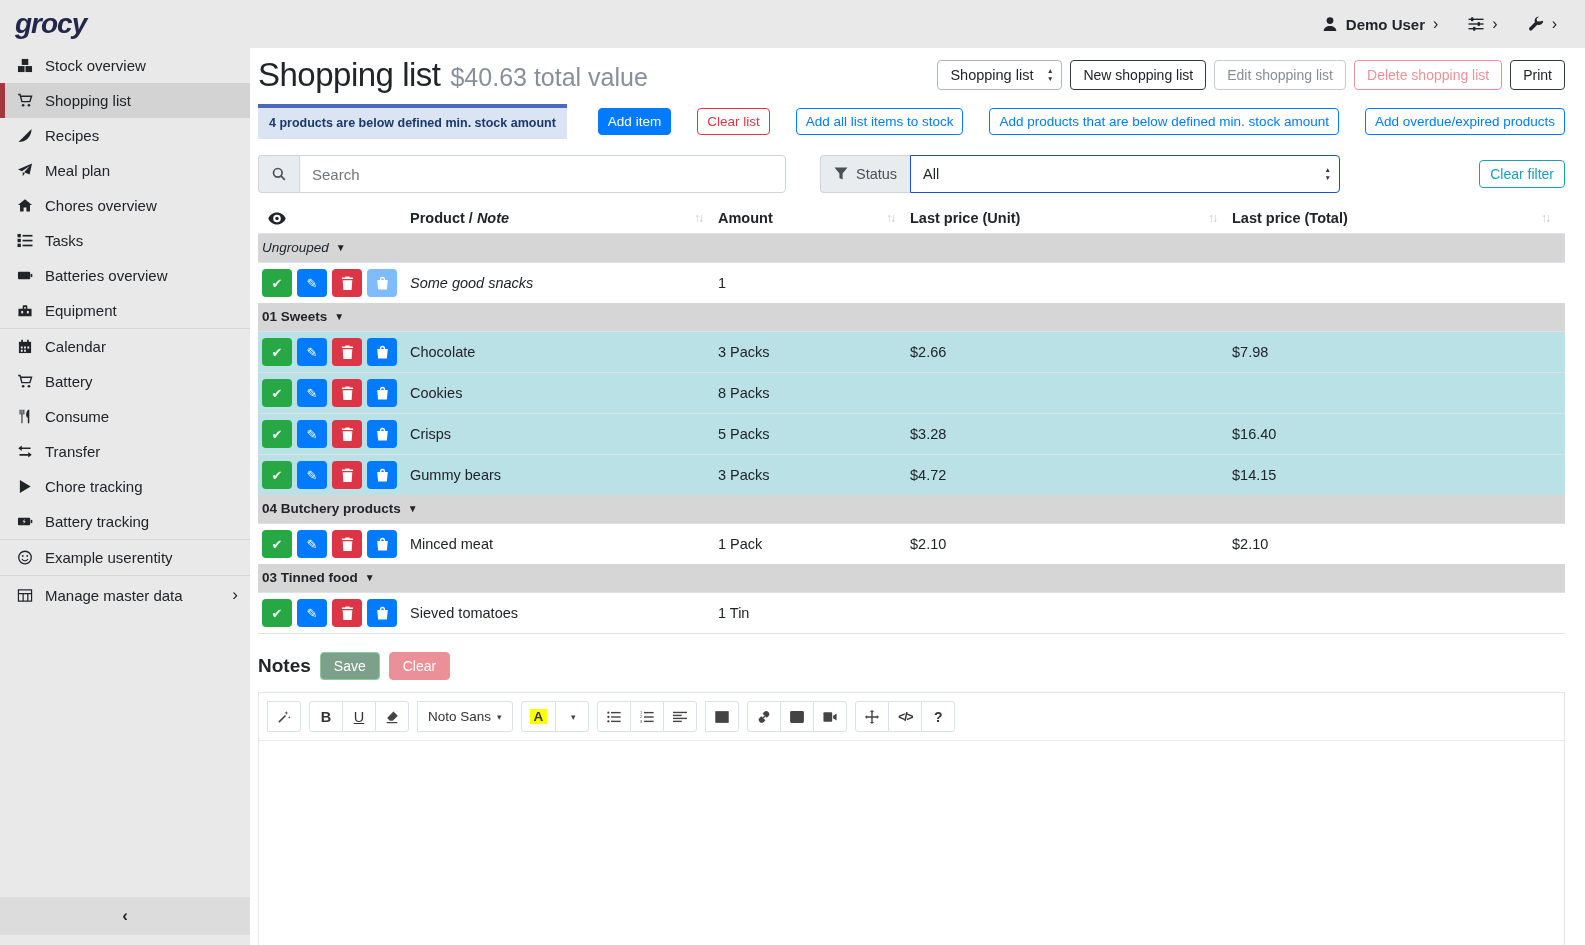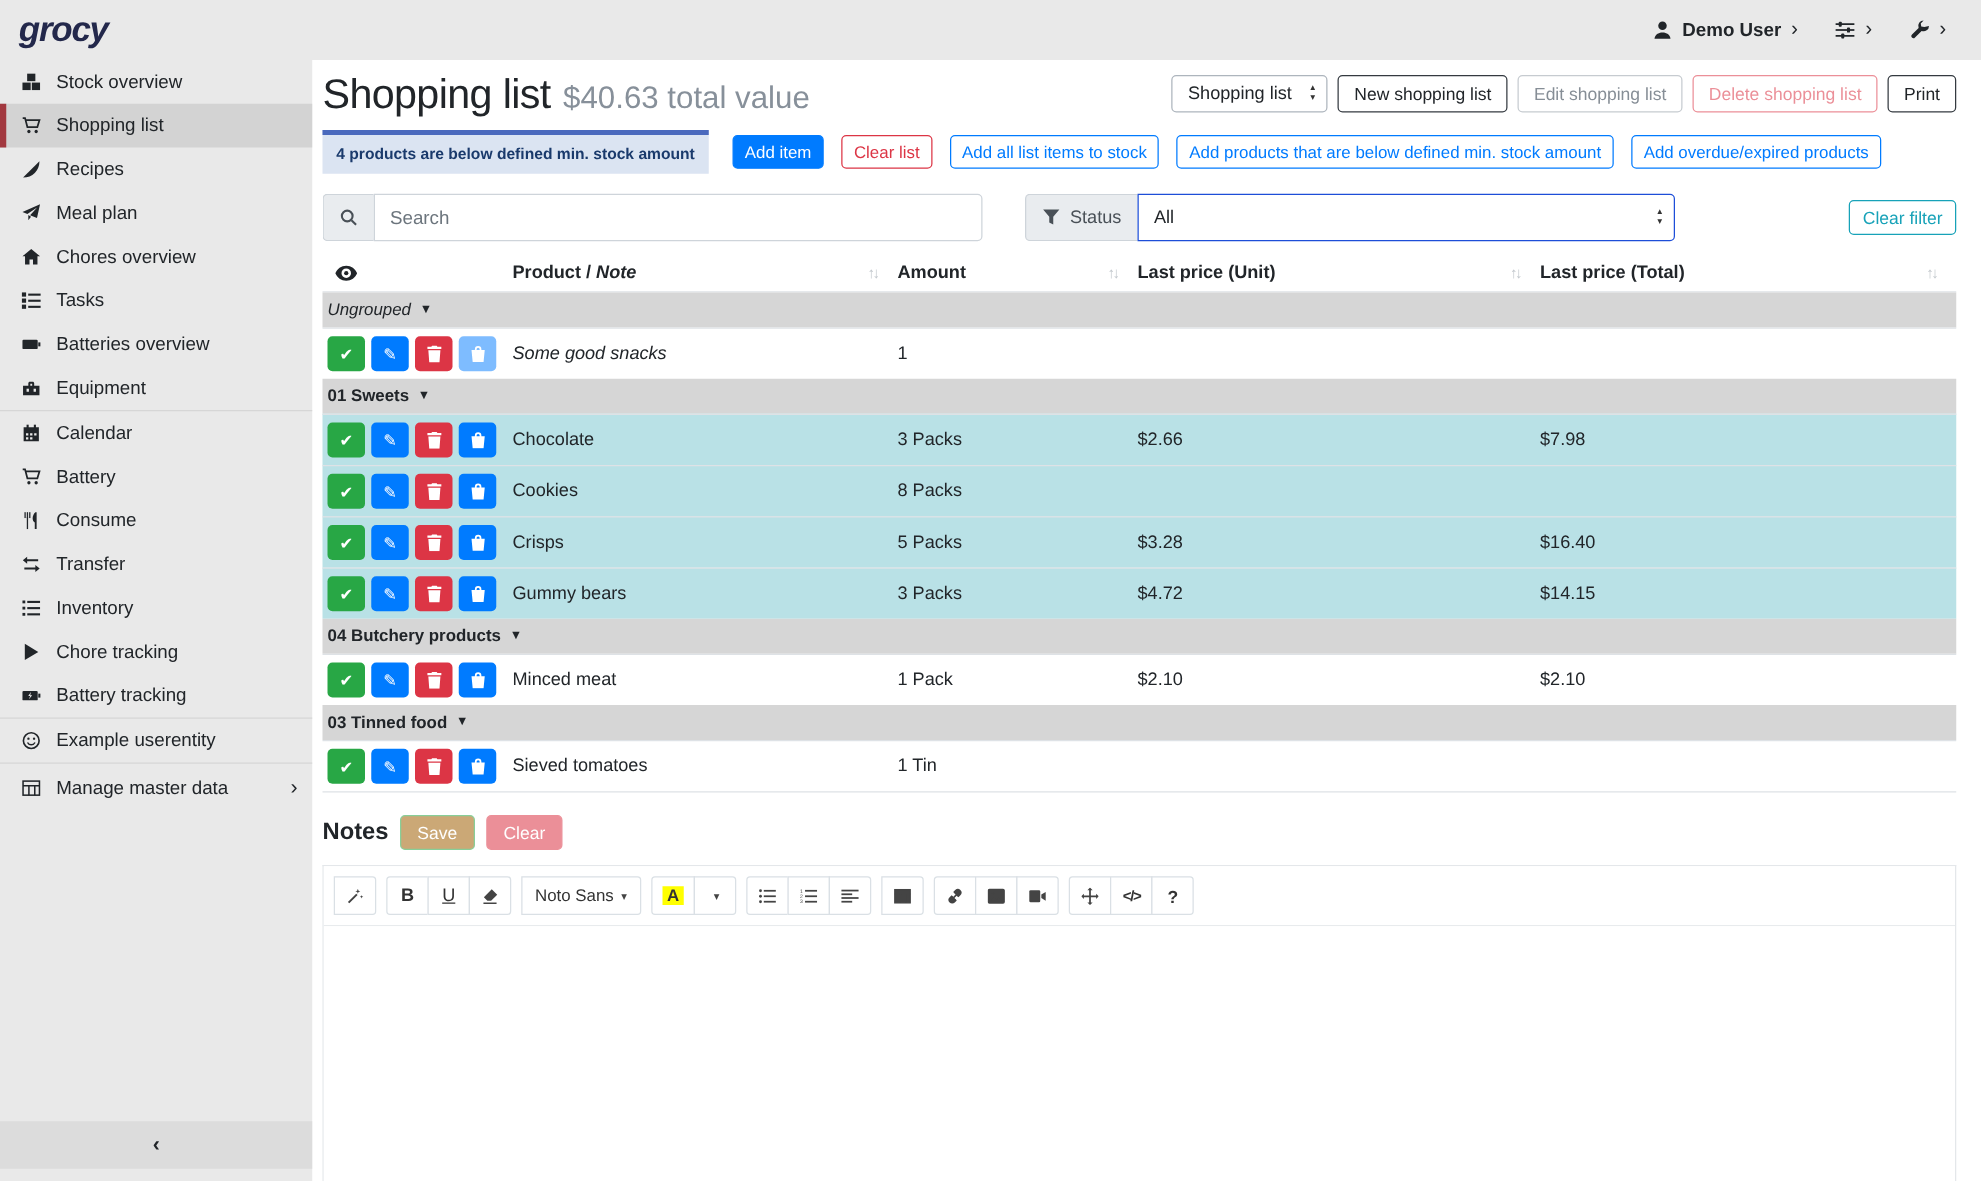--- a/index.html
+++ b/index.html
@@ -41,25 +41,25 @@
   .select-wrap { position:relative; background:#fff; border:1px solid #adb5bd; border-radius:4px; padding:6px 28px 6px 12px; font-size:14.5px; display:flex; align-items:center; cursor:pointer; white-space:nowrap; }
   .sel-arrows { position:absolute; right:8px; top:50%; transform:translateY(-50%); display:flex; flex-direction:column; gap:1px; font-size:6.5px; line-height:1; color:#333; }
 
   .btn { border-radius:4px; font-size:14px; padding:6px 12px; border:1px solid transparent; background:#fff; white-space:nowrap; }
   .btn-outline-dark { color:#212529; border-color:#343a40; }
   .btn-outline-secondary-muted { color:#868e96; border-color:#c6cbd0; }
   .btn-outline-danger { color:#dc3545; border-color:#dc3545; }
   .btn-outline-primary { color:#007bff; border-color:#007bff; }
   .btn-outline-info { color:#17a2b8; border-color:#17a2b8; }
   .btn-primary { background:#007bff; border-color:#007bff; color:#fff; }
-  .btn-success { background:#a16207; border-color:#28a745; color:#fff; }
+  .btn-success { background:#14532d; border-color:#28a745; color:#fff; }
   .btn-danger { background:#dc3545; border-color:#dc3545; color:#fff; }
   .muted { opacity:.55; }
 
-  .row2 { display:flex; align-items:center; gap:14px; margin-top:10px; flex-wrap:nowrap; }
+  .row2 { display:flex; align-items:center; gap:26px; margin-top:10px; flex-wrap:nowrap; }
   .row2 .btn { padding:5px 9px; font-size:13.5px; }
   .min-stock-alert { background:#dbe4f2; border-top:4px solid #4a69bd; color:#1a3a6c; font-weight:700; font-size:12.5px; padding:8px 11px 9px; cursor:pointer; margin-right:5px; white-space:nowrap; }
 
   .filter-row { display:flex; align-items:center; margin-top:16px; }
   .input-group { display:flex; height:38px; }
   .ig-prepend { display:flex; align-items:center; gap:8px; padding:0 13px; background:#e9ecef; border:1px solid #ced4da; border-right:none; border-radius:4px 0 0 4px; color:#495057; font-size:14.5px; }
   .ig-prepend svg { width:14px; height:14px; }
   .search-group { width:528px; }
   .search-group input { flex:1; min-width:0; border:1px solid #ced4da; border-radius:0 4px 4px 0; padding:0 12px; font-size:15px; color:#495057; outline:none; font-family:inherit; }
   .search-group input::placeholder { color:#6c757d; }
@@ -275,33 +275,20 @@
           <span class="side-icon">
             <svg viewBox="0 0 16 16" fill="currentColor">
               <path d="M4.5 1.5L.8 4.5l3.7 3V5.4h9.4V3.6H4.5zM11.5 8.5l3.7 3-3.7 3v-2.1H2.1v-1.8h9.4z"></path>
             </svg>
           </span>
           <span class="side-label">Transfer</span>
         </a>
         <a class="side-item">
           <span class="side-icon">
             <svg viewBox="0 0 16 16" fill="currentColor">
-              <rect x="0.5" y="1.5" width="2.4" height="2.4"></rect>
-              <rect x="4.6" y="1.8" width="10.9" height="1.8"></rect>
-              <rect x="0.5" y="6.8" width="2.4" height="2.4"></rect>
-              <rect x="4.6" y="7.1" width="10.9" height="1.8"></rect>
-              <rect x="0.5" y="12.1" width="2.4" height="2.4"></rect>
-              <rect x="4.6" y="12.4" width="10.9" height="1.8"></rect>
-            </svg>
-          </span>
-          <span class="side-label">Inventory</span>
-        </a>
-        <a class="side-item">
-          <span class="side-icon">
-            <svg viewBox="0 0 16 16" fill="currentColor">
               <path d="M2.5 1l11.5 7L2.5 15z"></path>
             </svg>
           </span>
           <span class="side-label">Chore tracking</span>
         </a>
         <a class="side-item">
           <span class="side-icon">
             <svg viewBox="0 0 16 16" fill="currentColor">
               <rect x="0.5" y="4" width="13" height="8" rx="1"></rect>
               <rect x="14" y="6.3" width="1.8" height="3.4"></rect>

